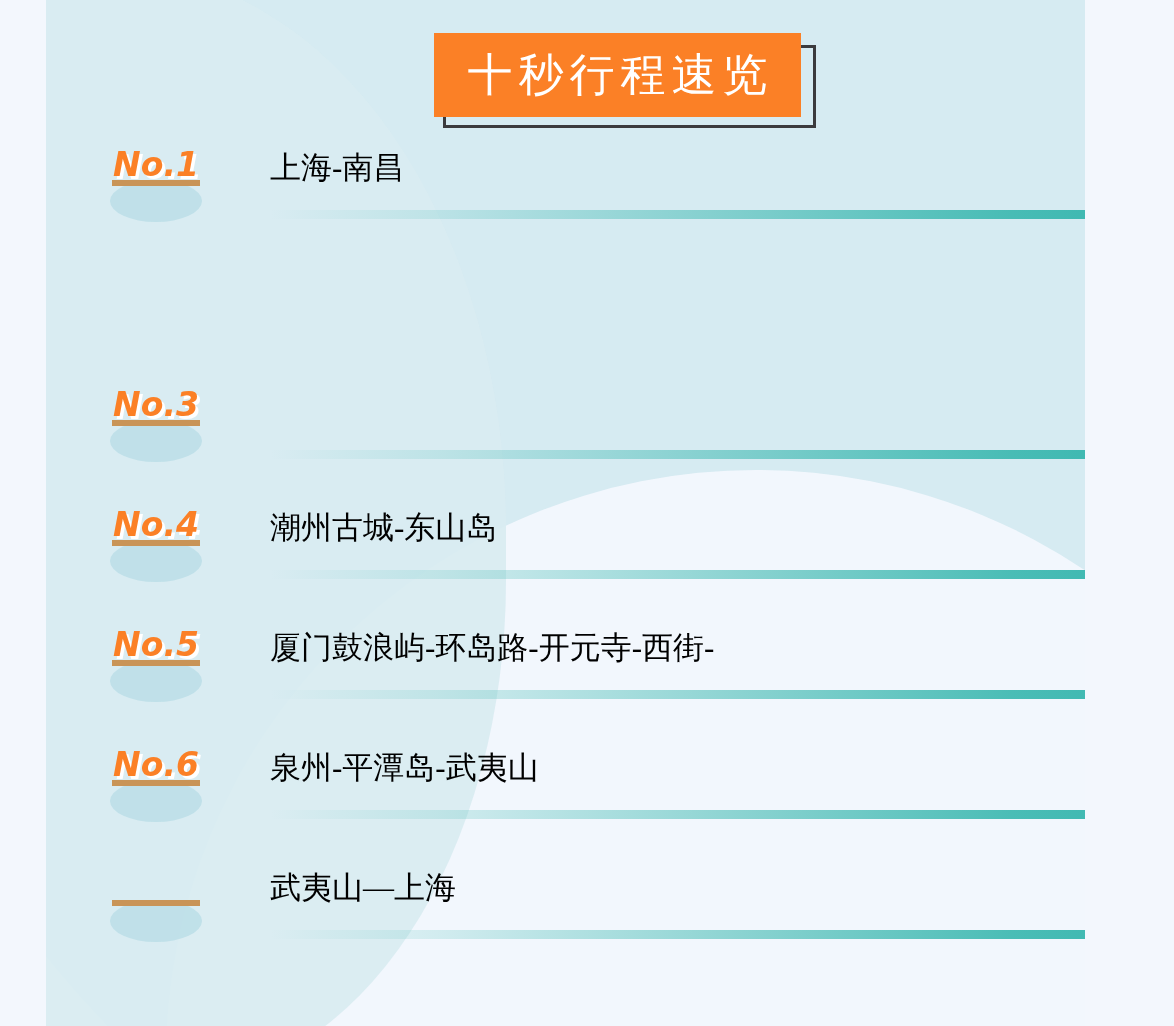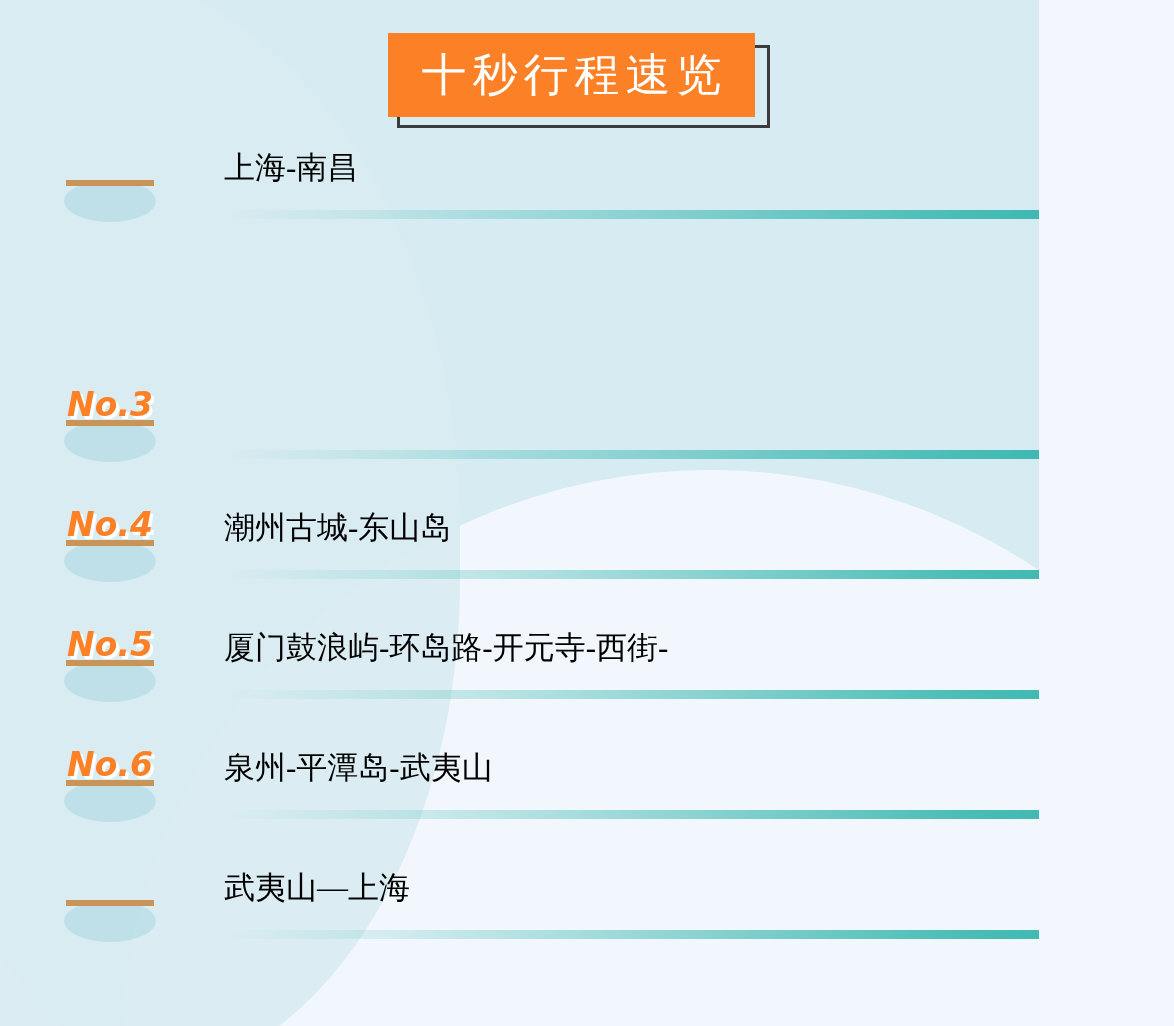--- a/index.html
+++ b/index.html
@@ -14,20 +14,21 @@
     background: #f3f7fd;
     overflow: hidden;
   }
 
   #poster {
     position: relative;
     width: 1039px;
     height: 1026px;
     overflow: hidden;
     background: #f3f7fd;
+    margin-left: 46px;
   }
 
   
   .bg-layer { position: absolute; inset: 0; overflow: hidden; pointer-events: none; }
 
   
   .bg-disc {
     position: absolute;
     left: -190px;
     top: -470px;
@@ -203,20 +204,21 @@
       <span class="title-text">十秒行程速览</span>
     </div>
   </div>
 
   <div class="rows">
 
     <div class="row row-1">
       <div class="badge">
         <div class="badge-blob"></div>
         <div class="badge-rule"></div>
+        <div class="badge-label">No.1</div>
       </div>
       <div class="row-text">上海-南昌</div>
       <div class="row-rule"></div>
     </div>
 
 
     <div class="row row-3">
       <div class="badge">
         <div class="badge-blob"></div>
         <div class="badge-rule"></div>

